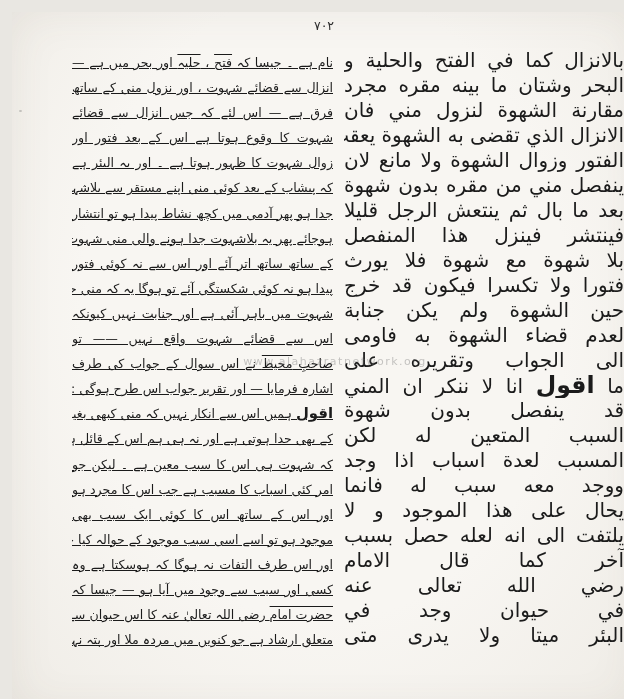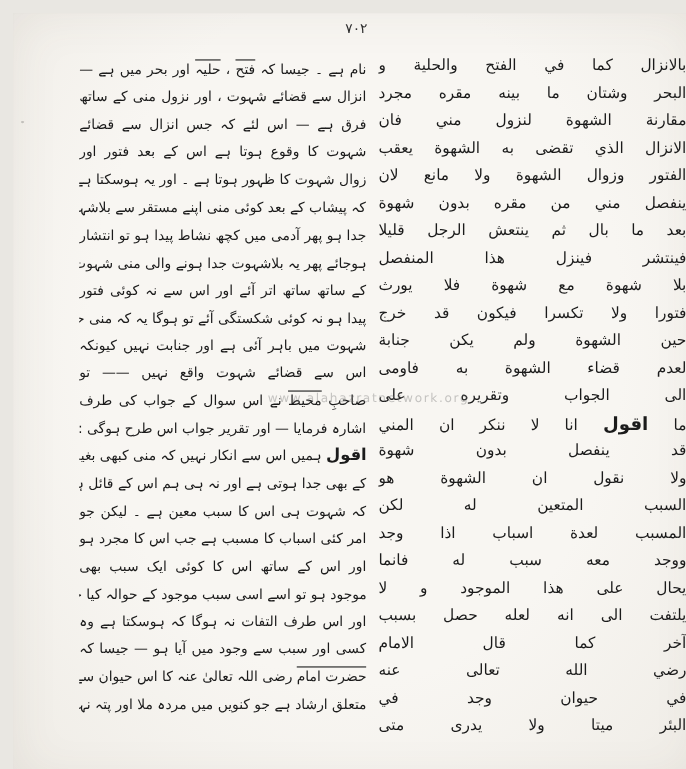--- a/index.html
+++ b/index.html
@@ -21,28 +21,28 @@
   .col{position:absolute;direction:rtl;}
   .col .line{
     white-space:nowrap;
     overflow:hidden;
     text-align:justify;
     -moz-text-align-last:justify;
     text-align-last:justify;
   }
   .col-arabic{
     top:36px;left:332px;width:280px;
-    font-size:14px;
+    font-size:20px;
   }
   .col-arabic .line{height:25px;line-height:25px;}
   .col-urdu{
     top:38px;left:60px;width:261px;
     font-size:12.6px;
   }
-  .col-urdu .line{height:25.1px;line-height:25.1px;}
+  .col-urdu .line{height:25.1px;line-height:25.1px;text-decoration:underline;}
   .ov{text-decoration:overline;}
   b.big{font-weight:700;font-size:1.18em;}
   .watermark{
     position:absolute;top:343px;left:158px;width:330px;
     text-align:center;
     font-size:11px;letter-spacing:1.5px;
     color:rgba(110,110,110,.38);
     direction:ltr;
     pointer-events:none;
   }
@@ -58,21 +58,21 @@
   <div class="page-number">۷۰۲</div>
 
   <div class="speck speck1"></div>
   <div class="speck speck2"></div>
 
   <div class="col col-urdu" lang="ur">
       <div class="line">نام ہے ۔ جیسا کہ <span class="ov">فتح</span> ، <span class="ov">حلیہ</span> اور بحر میں ہے —</div>
       <div class="line">انزال سے قضائے شہوت ، اور نزول منی کے ساتھ</div>
       <div class="line">فرق ہے — اس لئے کہ جس انزال سے قضائے</div>
       <div class="line">شہوت کا وقوع ہوتا ہے اس کے بعد فتور اور</div>
-      <div class="line">زوال شہوت کا ظہور ہوتا ہے ۔ اور یہ ہوسکتا ہے</div>
+      <div class="line">زوال شہوت کا ظہور ہوتا ہے ۔ اور یہ البئر ہے</div>
       <div class="line">کہ پیشاب کے بعد کوئی منی اپنے مستقر سے بلاشہوت</div>
       <div class="line">جدا ہو پھر آدمی میں کچھ نشاط پیدا ہو تو انتشار</div>
       <div class="line">ہوجائے پھر یہ بلاشہوت جدا ہونے والی منی شہوت</div>
       <div class="line">کے ساتھ ساتھ اتر آئے اور اس سے نہ کوئی فتور</div>
       <div class="line">پیدا ہو نہ کوئی شکستگی آئے تو ہوگا یہ کہ منی حالتِ</div>
       <div class="line">شہوت میں باہر آئی ہے اور جنابت نہیں کیونکہ</div>
       <div class="line">اس سے قضائے شہوت واقع نہیں —— تو</div>
       <div class="line">صاحبِ <span class="ov">محیط</span> نے اس سوال کے جواب کی طرف</div>
       <div class="line">اشارہ فرمایا — اور تقریر جواب اس طرح ہوگی :</div>
       <div class="line"><b class="big">اقول</b> ہمیں اس سے انکار نہیں کہ منی کبھی بغیر شہوت</div>
@@ -96,21 +96,20 @@
       <div class="line">ينفصل مني من مقره بدون شهوة</div>
       <div class="line">بعد ما بال ثم ينتعش الرجل قليلا</div>
       <div class="line">فينتشر فينزل هذا المنفصل</div>
       <div class="line">بلا شهوة مع شهوة فلا يورث</div>
       <div class="line">فتورا ولا تكسرا فيكون قد خرج</div>
       <div class="line">حين الشهوة ولم يكن جنابة</div>
       <div class="line">لعدم قضاء الشهوة به فاومى</div>
       <div class="line">الى الجواب وتقريره على</div>
       <div class="line">ما <b class="big">اقول</b> انا لا ننكر ان المني</div>
       <div class="line">قد ينفصل بدون شهوة</div>
-      <div class="line">ولا نقول ان الشهوة هو</div>
       <div class="line">السبب المتعين له لكن</div>
       <div class="line">المسبب لعدة اسباب اذا وجد</div>
       <div class="line">ووجد معه سبب له فانما</div>
       <div class="line">يحال على هذا الموجود و لا</div>
       <div class="line">يلتفت الى انه لعله حصل بسبب</div>
       <div class="line">آخر كما قال الامام</div>
       <div class="line">رضي الله تعالى عنه</div>
       <div class="line">في حيوان وجد في</div>
       <div class="line">البئر ميتا ولا يدرى متى</div>
     </div>

